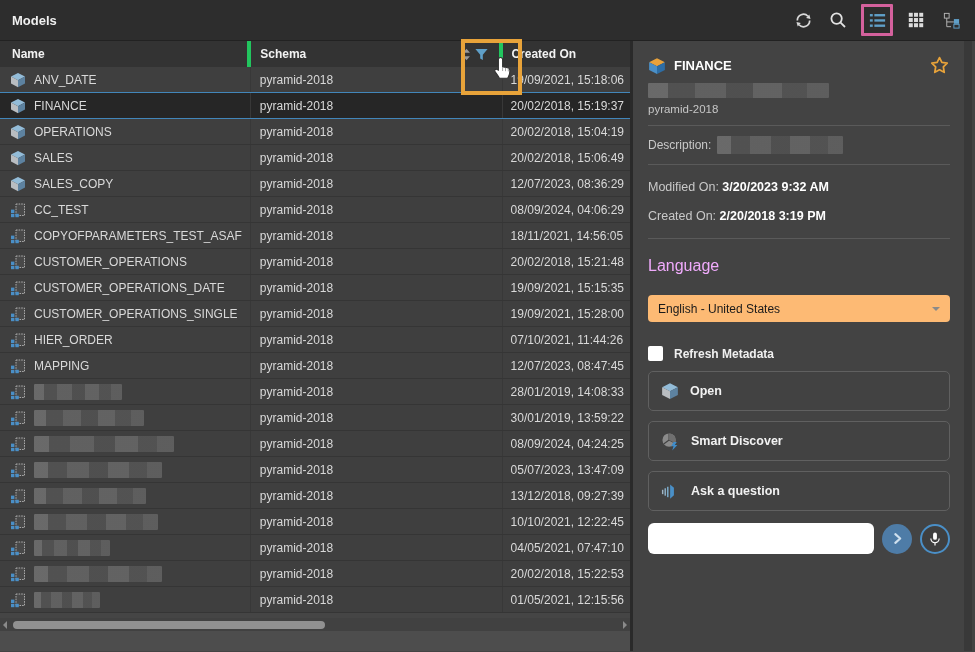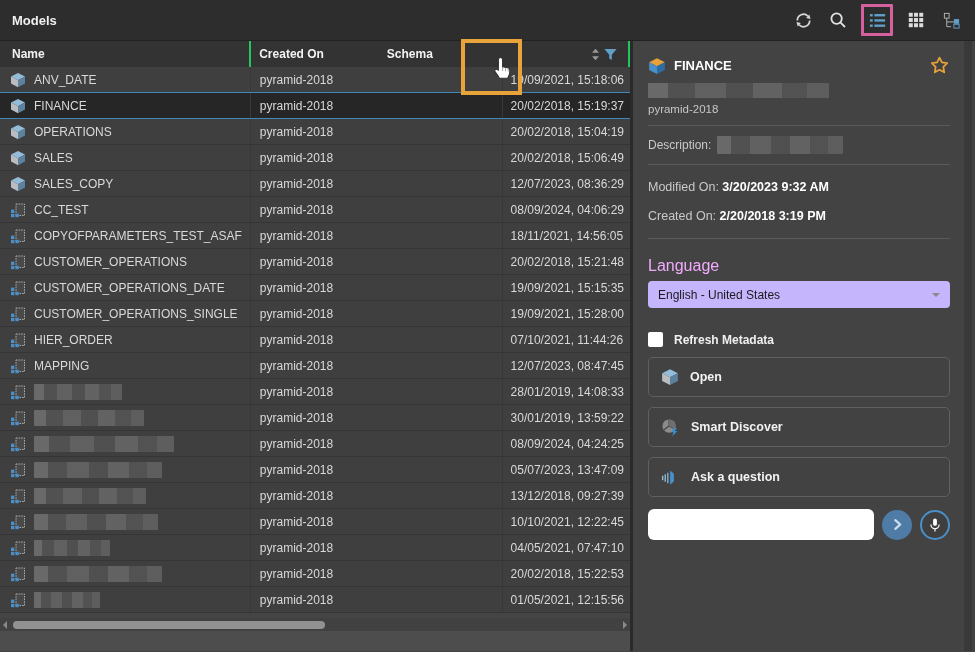--- a/index.html
+++ b/index.html
@@ -15,21 +15,21 @@
   .tb-btn { width:24px; height:24px; display:flex; align-items:center; justify-content:center; cursor:pointer; }
   .pink-box { border:3px solid #d4619d; padding:1px; border-radius:1px; }
 
   
   .content { display:flex; height:610px; }
   .table-area { position:relative; width:633px; border-right:3px solid #2a2a2a; background:#474747; }
   .detail-panel { position:relative; width:339px; background:#434343; padding:14px 22px 14px 15px; }
 
   
   .thead { display:flex; height:26px; background:#333; font-weight:bold; font-size:12px; color:#f2f2f2; }
-  .thead .th { display:flex; align-items:center; border-right:2px solid #22c55e; }
+  .thead .th { display:flex; align-items:center; border-right:4px solid #22c55e; }
   .th-name { width:252px; padding-left:12px; }
   .th-schema { width:253px; padding-left:9px; position:relative; }
   .th-created { width:127px; padding-left:8px; border-right:none !important; }
   .th-filter-controls { position:absolute; right:10px; top:0; height:26px; display:flex; align-items:center; gap:3px; }
 
   .tbody { font-size:12px; }
   .trow { display:flex; height:26px; background:#3f3f3f; border-bottom:1px solid #353535; color:#d9d9d9; }
   .trow .cell { display:flex; align-items:center; overflow:hidden; white-space:nowrap; }
   .cell-name { width:252px; padding-left:10px; gap:8px; border-right:1px solid #383838; }
   .cell-schema { width:253px; padding-left:9px; border-right:1px solid #383838; }
@@ -61,21 +61,21 @@
   .panel-header { display:flex; align-items:center; gap:8px; }
   .panel-title { font-size:13px; font-weight:bold; color:#fff; flex:1; }
   .panel-redacted-tags { margin-top:7px; width:181px; height:15px; }
   .panel-subtitle { margin-top:5px; font-size:11.5px; color:#c6c6c6; }
   .divider { border-top:1px solid #5a5a5a; margin:10px 0; }
   .desc-row { display:flex; align-items:center; gap:6px; font-size:12px; color:#c9c9c9; }
   .desc-redacted { width:126px; height:18px; }
   .meta-row { font-size:12.5px; color:#c9c9c9; margin:15px 0; }
   .meta-row b { color:#fff; }
   .field-label { font-size:16px; color:#f0abfc; margin-top:18px; }
-  .dropdown { margin-top:6px; height:27px; background:#c4b5fd; border-radius:4px; display:flex; align-items:center;
+  .dropdown { margin-top:20px; height:27px; background:#fdba74; border-radius:4px; display:flex; align-items:center;
               padding:0 10px; color:#1a1a1a; font-size:12px; cursor:pointer; }
   .dropdown .dd-text { flex:1; }
   .dd-chevron { width:0; height:0; border:4.5px solid transparent; border-top-color:#8a8a8a; margin-top:4px; }
   .checkbox-row { margin-top:24px; display:flex; align-items:center; gap:11px; }
   .checkbox { width:15px; height:15px; background:#fff; border-radius:2px; cursor:pointer; }
   .checkbox-label { font-size:12px; font-weight:bold; color:#f0f0f0; }
   .action-btn { margin-top:10px; height:40px; border:1px solid #606060; border-radius:5px; background:#424242;
                 display:flex; align-items:center; gap:11px; padding:0 12px; cursor:pointer; }
   .action-btn:first-of-type { margin-top:29px; }
   .action-label { font-size:12.5px; font-weight:bold; color:#f2f2f2; }
@@ -144,33 +144,33 @@
       </div>
     </div>
   </div>
 
   <div class="content">
 
     <div class="table-area">
 
       <div class="thead">
         <div class="th th-name">Name</div>
-        <div class="th th-created">Created On</div>
         <div class="th th-schema">
           <span>Schema</span>
           <span class="th-filter-controls">
             <svg width="9" height="15" viewBox="0 0 10 16" fill="#9a9a9a">
               <polygon points="5,1.5 8.8,6 1.2,6"></polygon>
                 <polygon points="5,14.5 8.8,10 1.2,10"></polygon>
             </svg>
             <svg width="15" height="15" viewBox="0 0 16 16">
               <polygon points="1.5,2 14.5,2 9.4,8.3 9.4,13.8 6.6,12.2 6.6,8.3" fill="#5f9fc8"></polygon>
             </svg>
           </span>
         </div>
+        <div class="th th-created">Created On</div>
       </div>
 
       <div class="tbody">
           <div class="trow">
       <div class="cell cell-name">
         <svg class="row-icon" viewBox="0 0 16 16">
           <polygon points="8,1 15,4.6 8,8.2 1,4.6" fill="#93bcd8"></polygon>
           <polygon points="1,4.6 8,8.2 8,15.2 1,11.6" fill="#b9bdc1"></polygon>
           <polygon points="15,4.6 8,8.2 8,15.2 15,11.6" fill="#5d82a0"></polygon>
         </svg>

